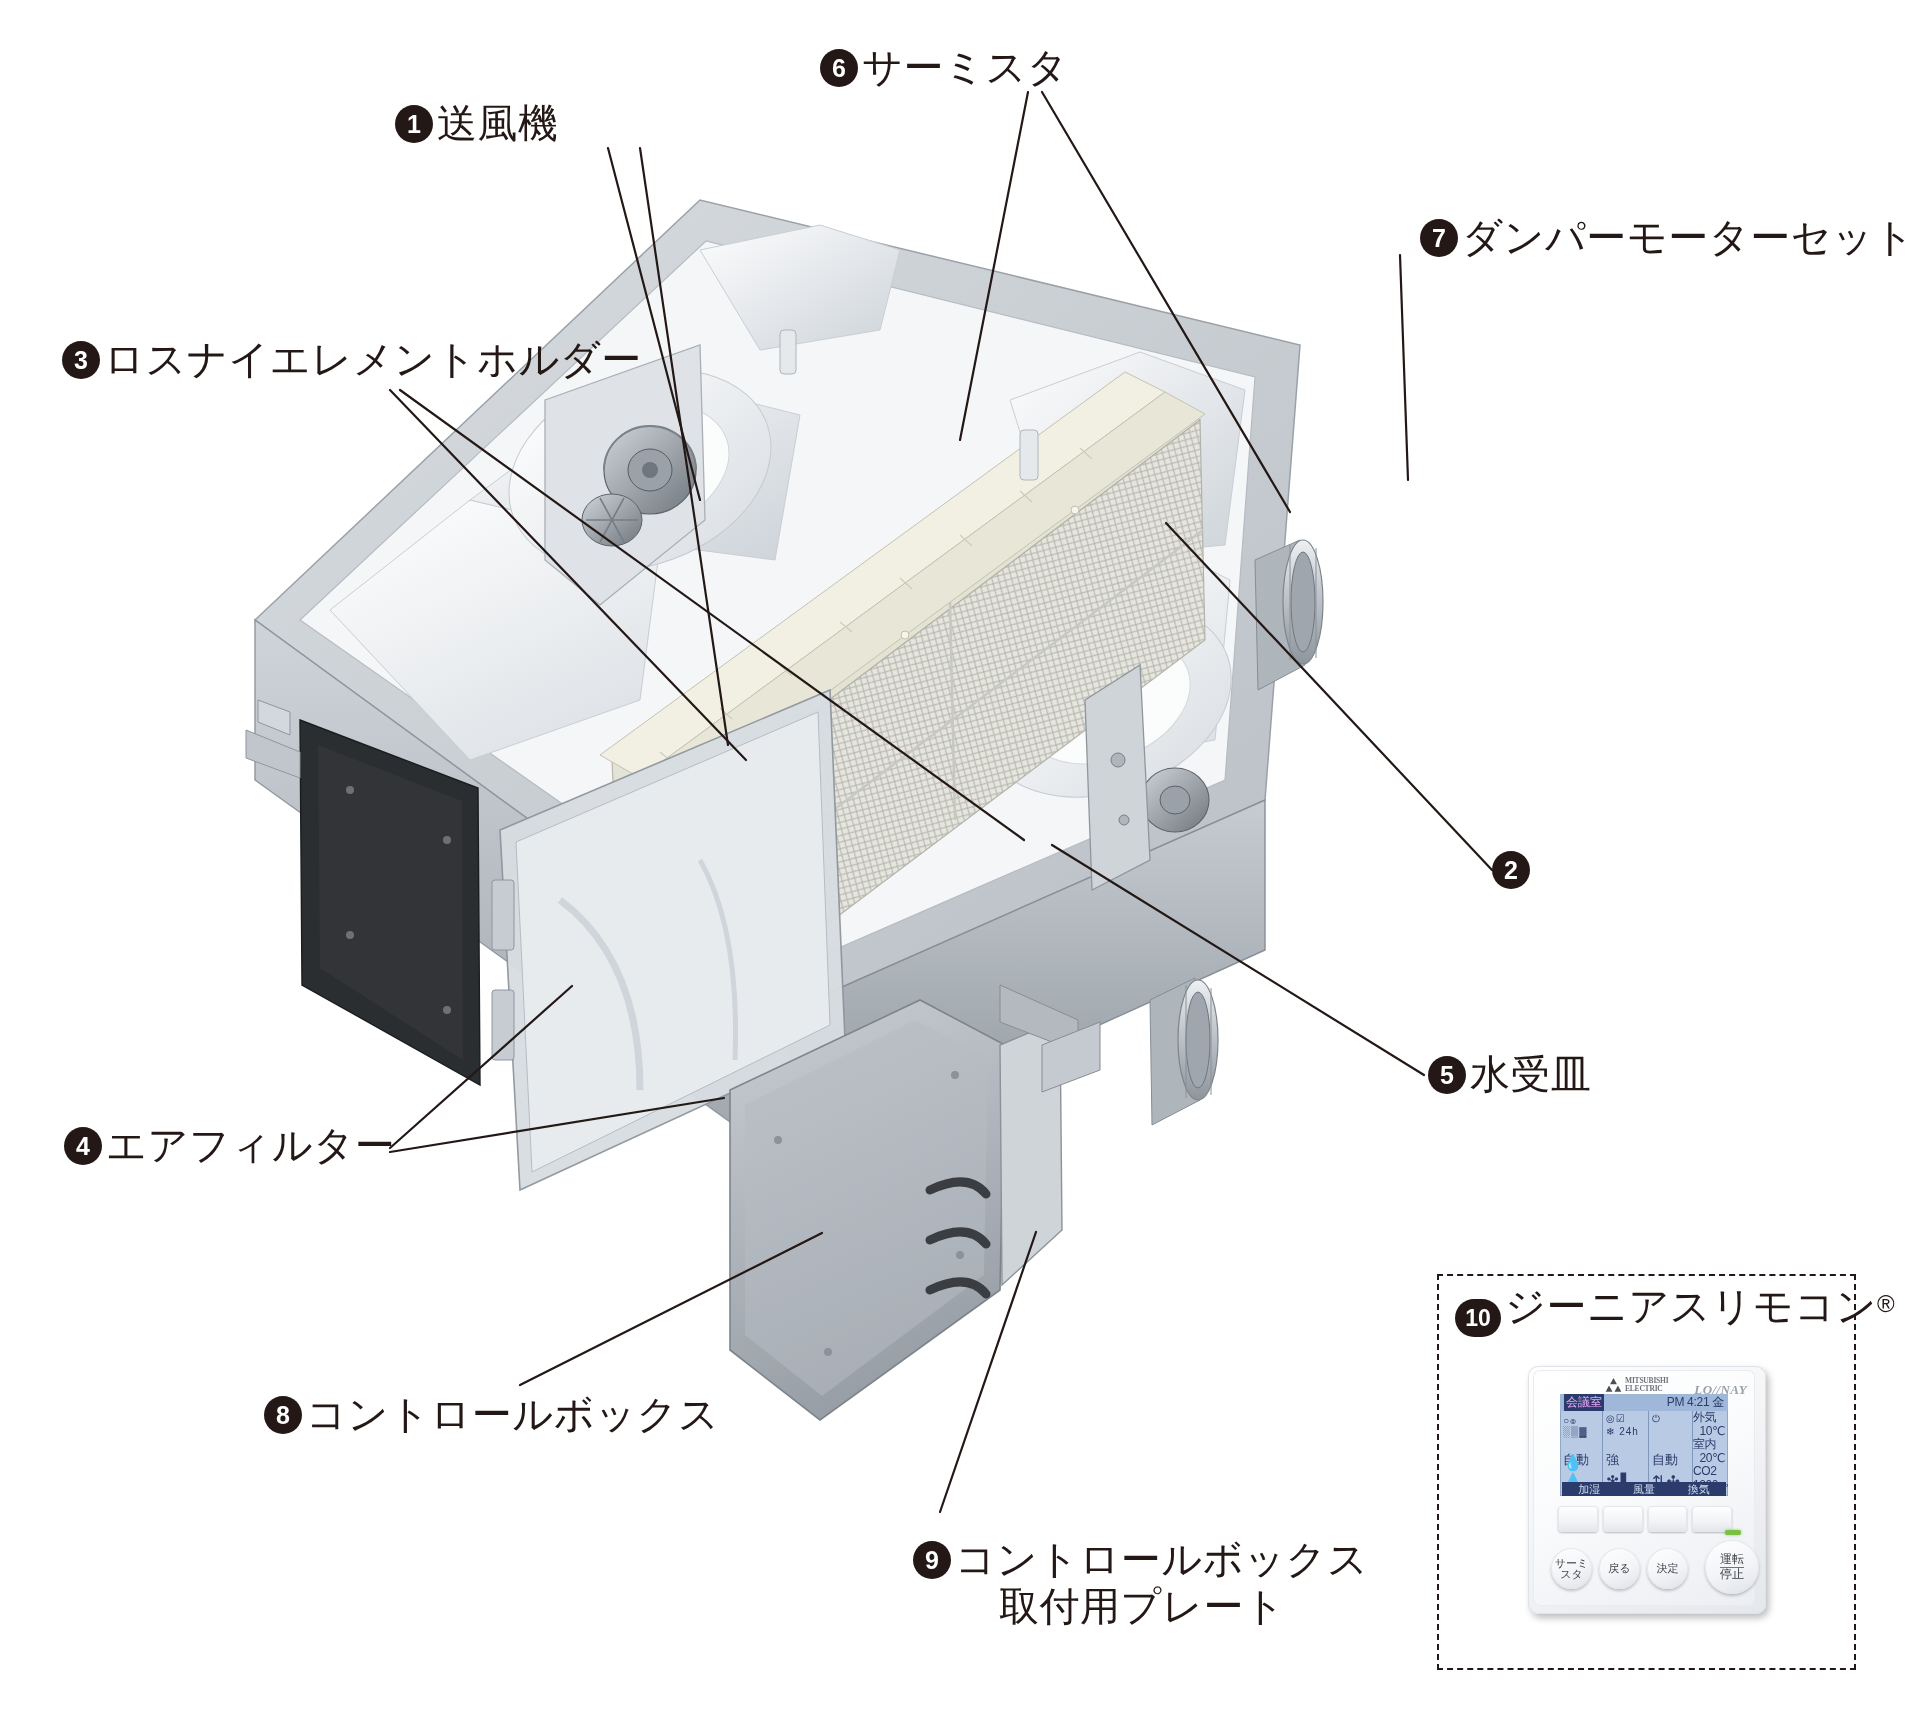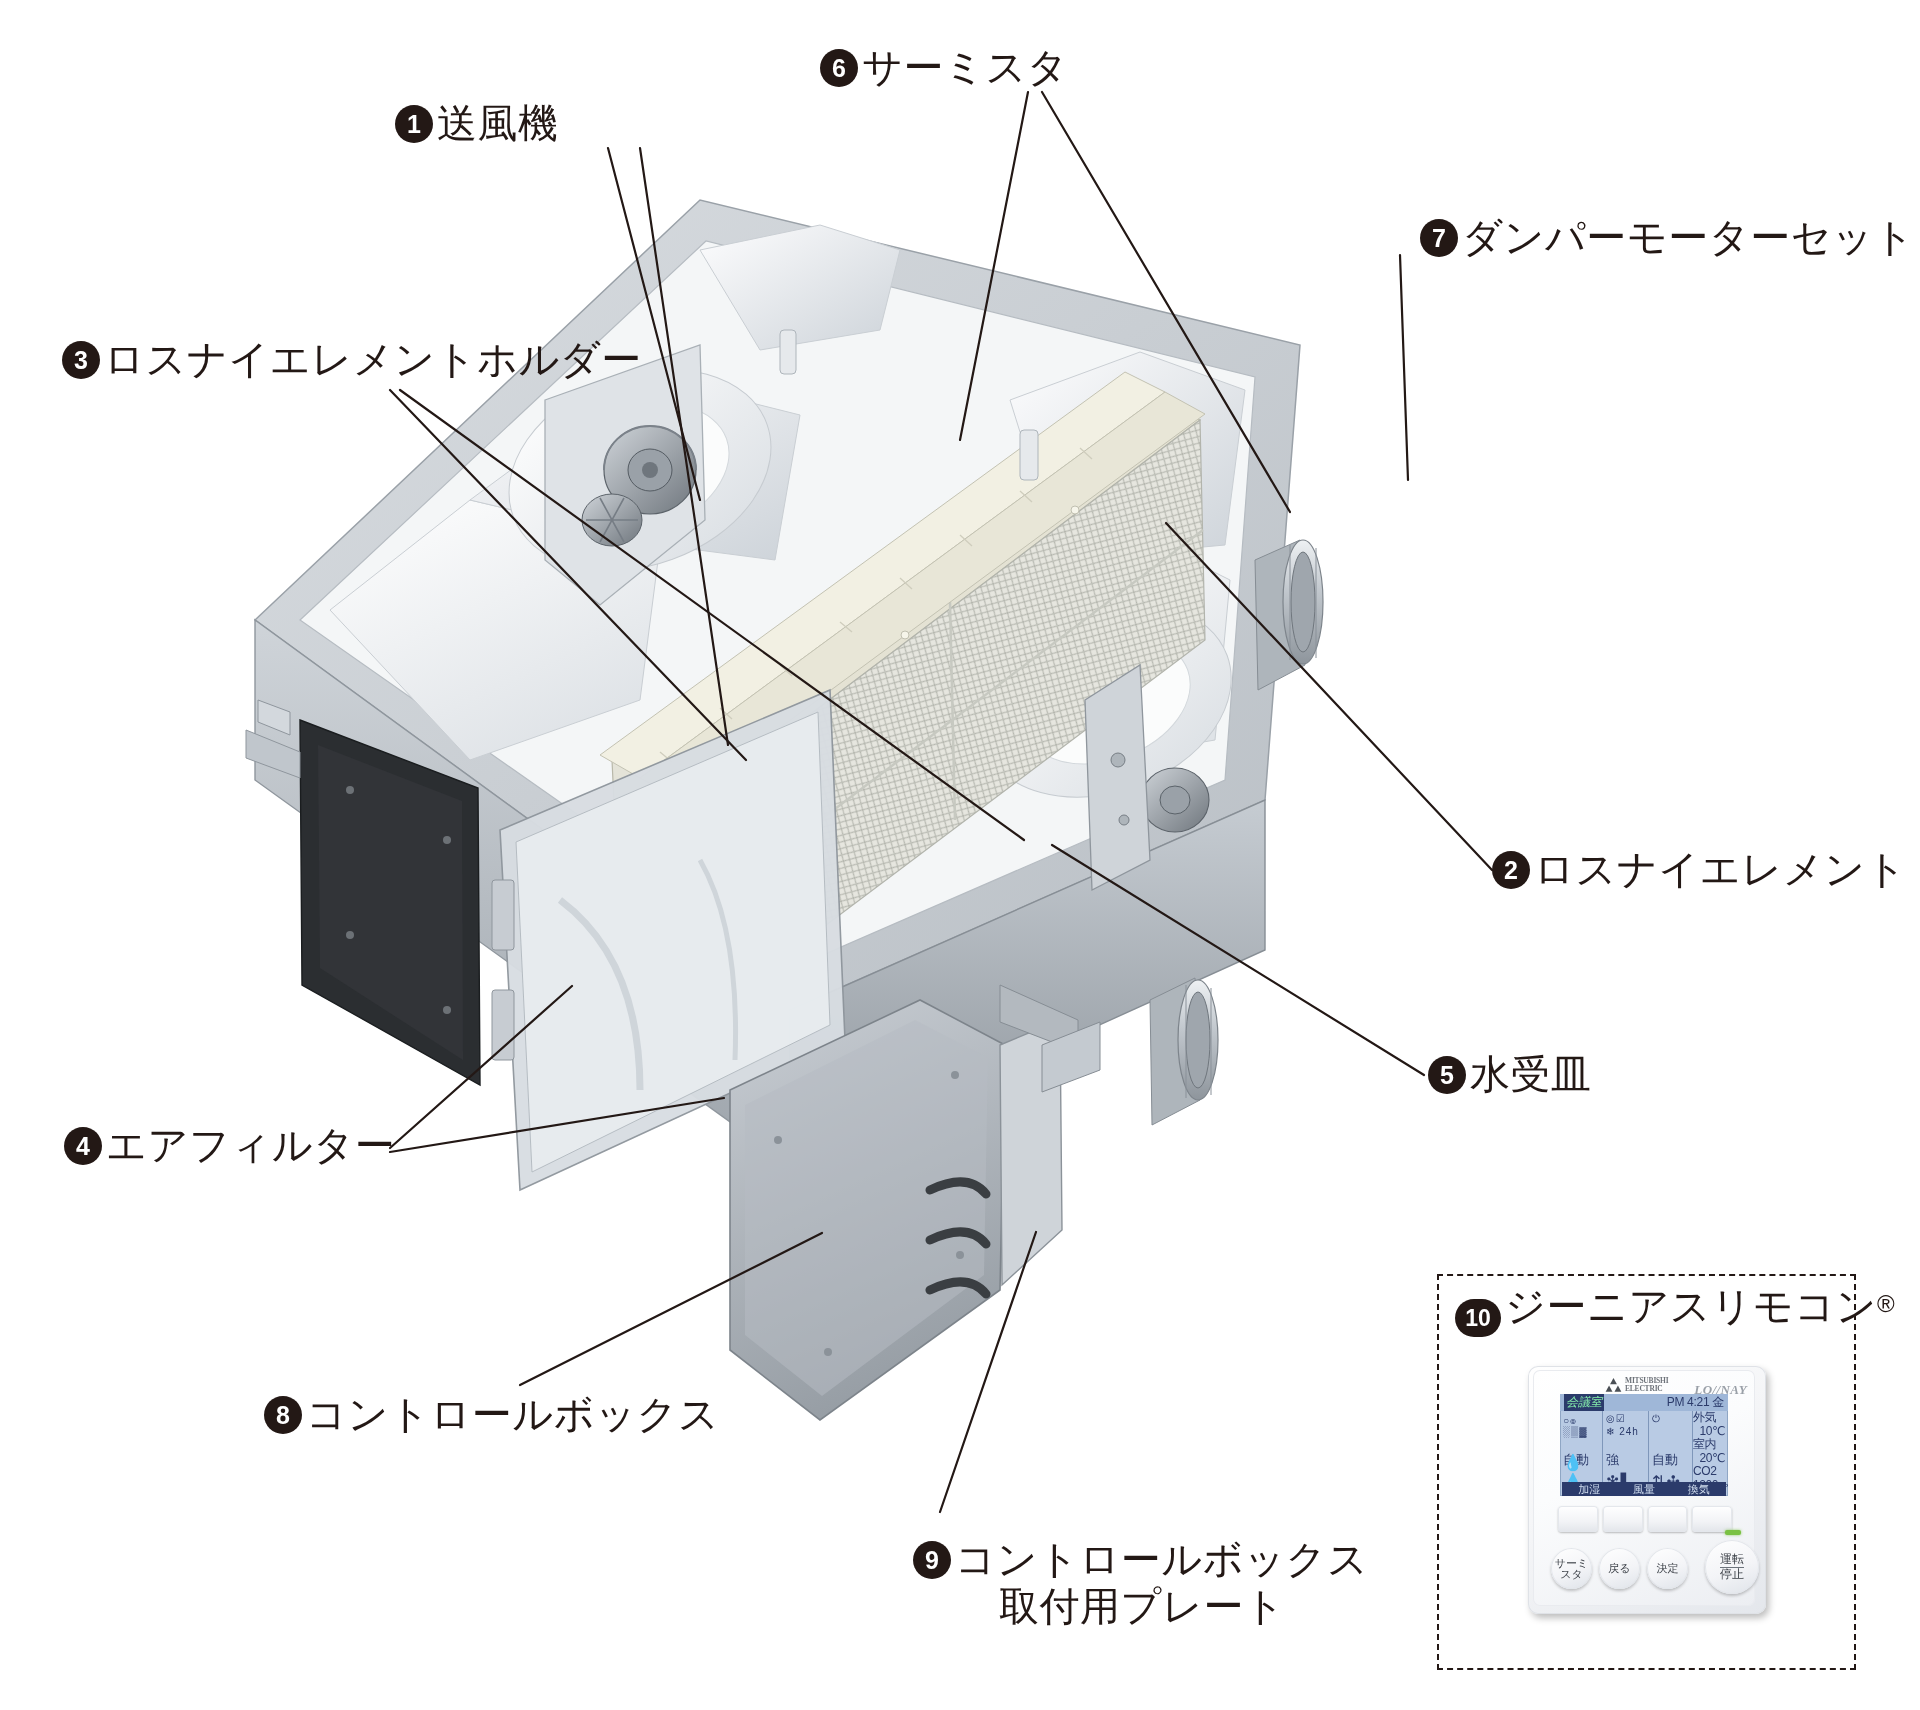--- a/index.html
+++ b/index.html
@@ -97,21 +97,21 @@
     font-size:11px;
   }
   #lcd .topbar{
     position:absolute;left:0;top:0;width:168px;height:17px;
     background:#9fb7d8;
     display:flex;align-items:center;justify-content:space-between;
     padding:0 4px;box-sizing:border-box;
     font-size:12px;
   }
   #lcd .topbar .room{
-    background:#2b3b6b;color:#86efac;padding:0 2px;font-size:12px;font-style:italic;
+    background:#2b3b6b;color:#f0abfc;padding:0 2px;font-size:12px;
   }
   #lcd .topbar .clock{font-size:12px;letter-spacing:-0.3px;text-align:right;}
   #lcd .grid{
     position:absolute;left:0;top:17px;width:168px;height:70px;
     display:grid;grid-template-columns:42px 46px 44px 36px;
   }
   #lcd .cell{position:relative;box-sizing:border-box;}
   #lcd .vline{border-left:1px solid #7f97ba;}
   #lcd .modeword{
     position:absolute;left:3px;bottom:24px;font-size:13px;color:#2b3b6b;
@@ -361,21 +361,20 @@
     <span class="txt">サーミスタ</span>
   </div>
 
   <div class="label" style="left:1420px;top:214px;">
     <span class="bullet">7</span>
     <span class="txt">ダンパーモーターセット</span>
   </div>
 
   <div class="label" style="left:1492px;top:846px;">
     <span class="bullet">2</span>
-    <span class="txt">ロスナイエレメント</span>
   </div>
 
   <div class="label" style="left:1428px;top:1051px;">
     <span class="bullet">5</span>
     <span class="txt">水受皿</span>
   </div>
 
   <div class="label" style="left:64px;top:1122px;">
     <span class="bullet">4</span>
     <span class="txt">エアフィルター</span>

